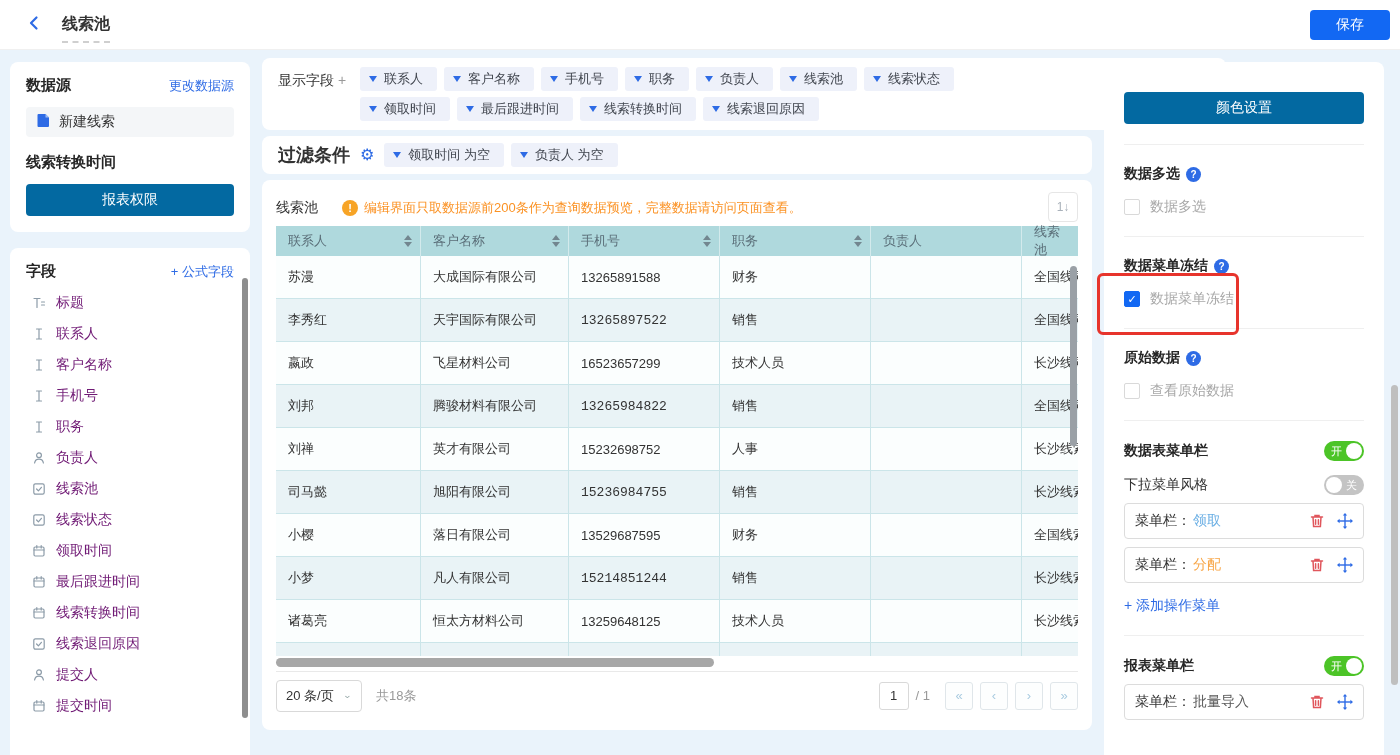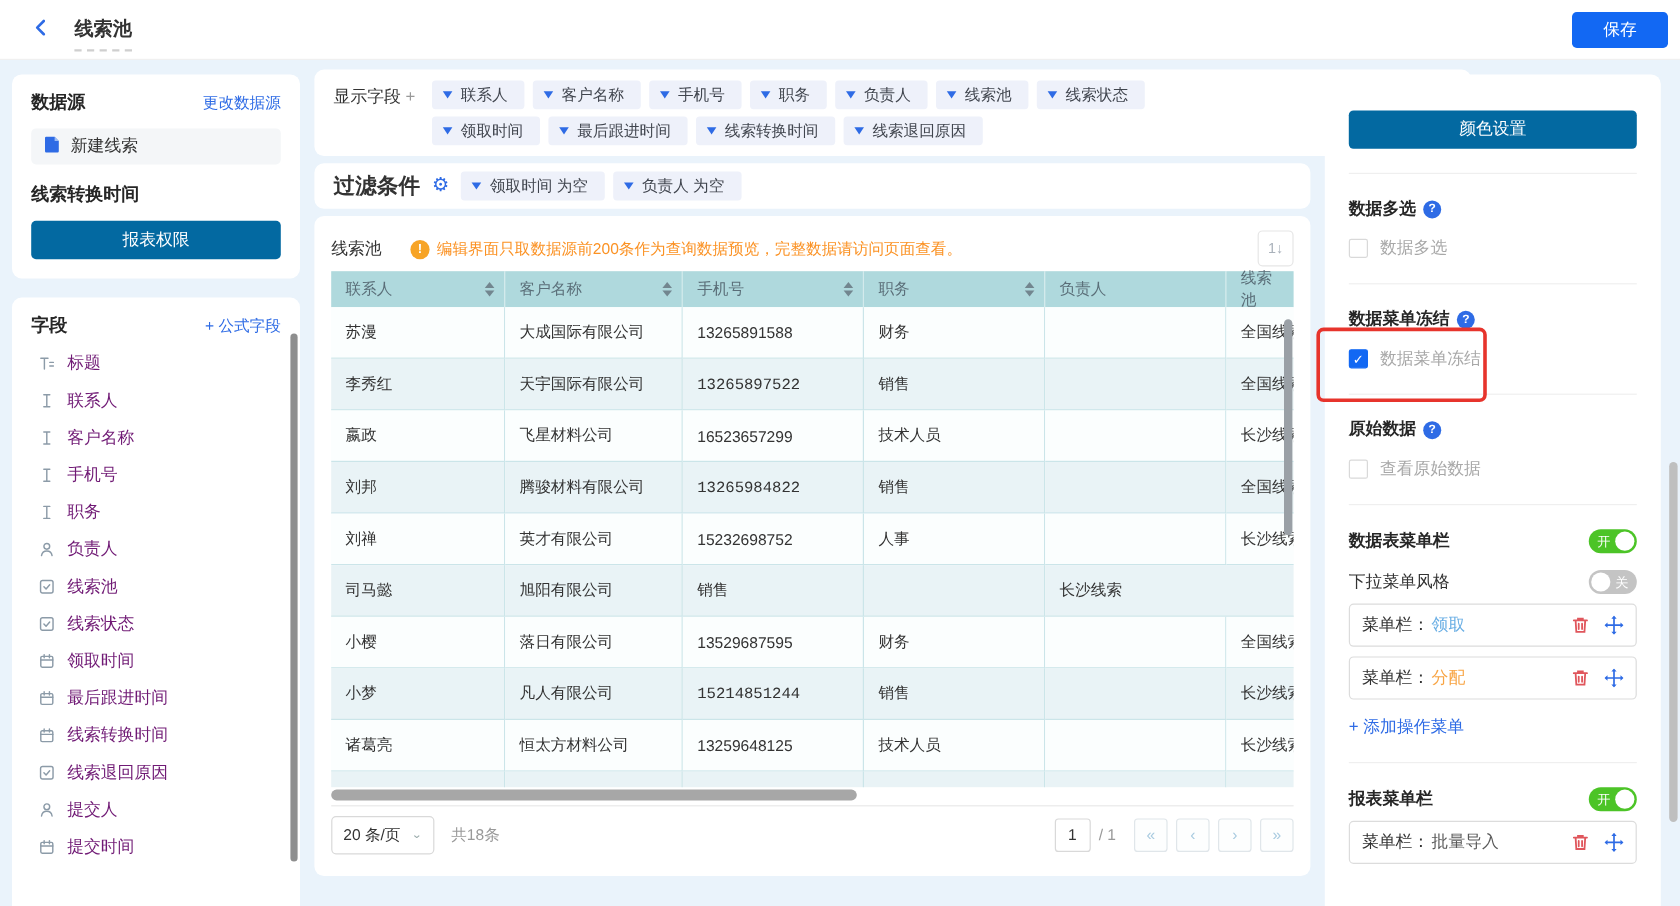--- a/index.html
+++ b/index.html
@@ -455,20 +455,21 @@
           <div class="td c0">刘禅</div>
           <div class="td c1">英才有限公司</div>
           <div class="td c2">15232698752</div>
           <div class="td c3">人事</div>
           <div class="td c4"></div>
           <div class="td c5">长沙线索</div>
         </div>
         <div class="tr row-odd">
           <div class="td c0">司马懿</div>
           <div class="td c1">旭阳有限公司</div>
+          <div class="td c2">15236984755</div>
           <div class="td c3">销售</div>
           <div class="td c4"></div>
           <div class="td c5">长沙线索</div>
         </div>
         <div class="tr row-even">
           <div class="td c0">小樱</div>
           <div class="td c1">落日有限公司</div>
           <div class="td c2">13529687595</div>
           <div class="td c3">财务</div>
           <div class="td c4"></div>

